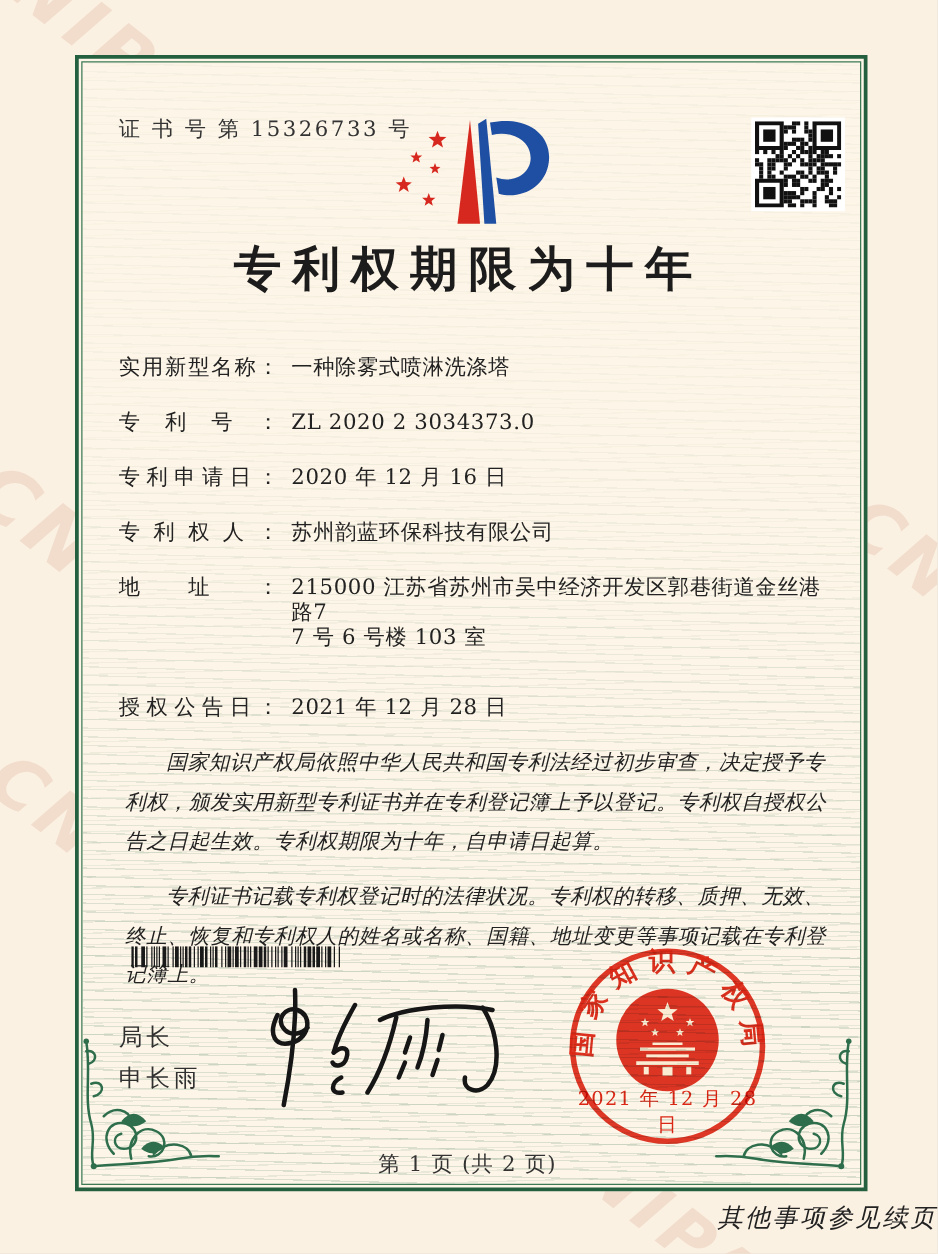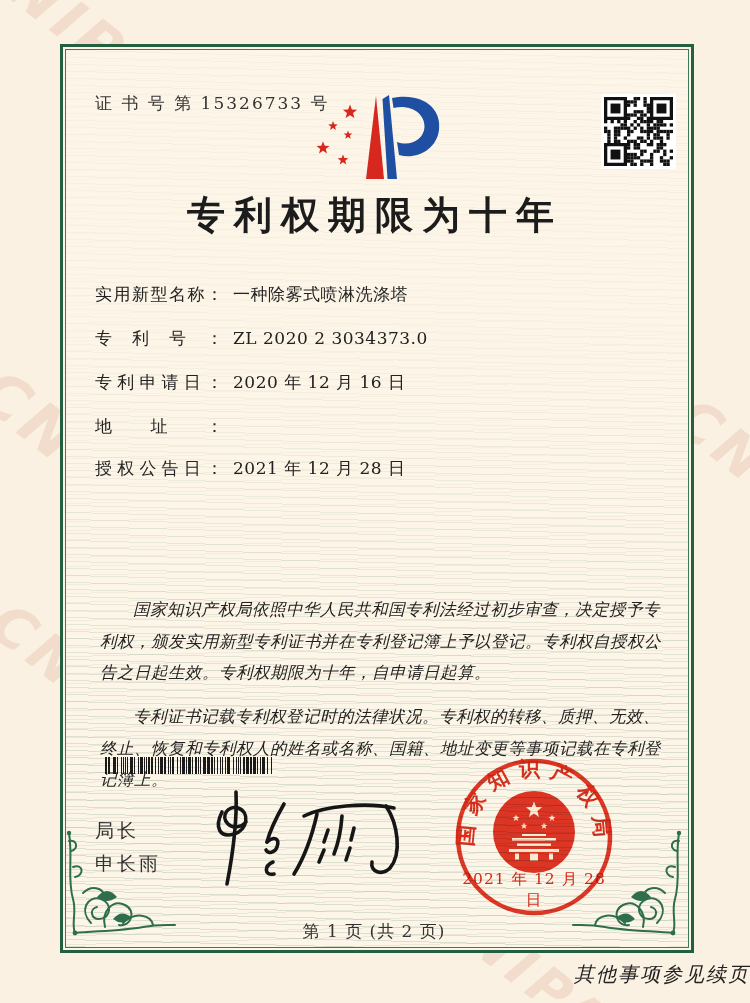--- a/index.html
+++ b/index.html
@@ -293,22 +293,28 @@
       <span class="fvalue">一种除雾式喷淋洗涤塔</span>
     </div>
     <div class="frow">
       <span class="flabel">专利号：</span>
       <span class="fvalue">ZL 2020 2 3034373.0</span>
     </div>
     <div class="frow">
       <span class="flabel">专利申请日：</span>
       <span class="fvalue">2020 年 12 月 16 日</span>
     </div>
-    <div class="frow" style="margin-bottom:22px;">
+    <div class="frow">
+      <span class="flabel">专利权人：</span>
+      <span class="fvalue">苏州韵蓝环保科技有限公司</span>
+    </div>
+    <div class="frow" style="margin-bottom:36px;">
       <span class="flabel">地址：</span>
+      <span class="fvalue">215000 江苏省苏州市吴中经济开发区郭巷街道金丝港路7
+7 号 6 号楼 103 室</span>
     </div>
     <div class="frow grant-row">
       <span class="flabel">授权公告日：</span>
       <span class="fvalue">2021 年 12 月 28 日</span>
     </div>
   </div>
 
   <div class="paras">
     <p>国家知识产权局依照中华人民共和国专利法经过初步审查，决定授予专利权，颁发实用新型专利证书并在专利登记簿上予以登记。专利权自授权公告之日起生效。专利权期限为十年，自申请日起算。</p>
     <p>专利证书记载专利权登记时的法律状况。专利权的转移、质押、无效、终止、恢复和专利权人的姓名或名称、国籍、地址变更等事项记载在专利登记簿上。</p>

